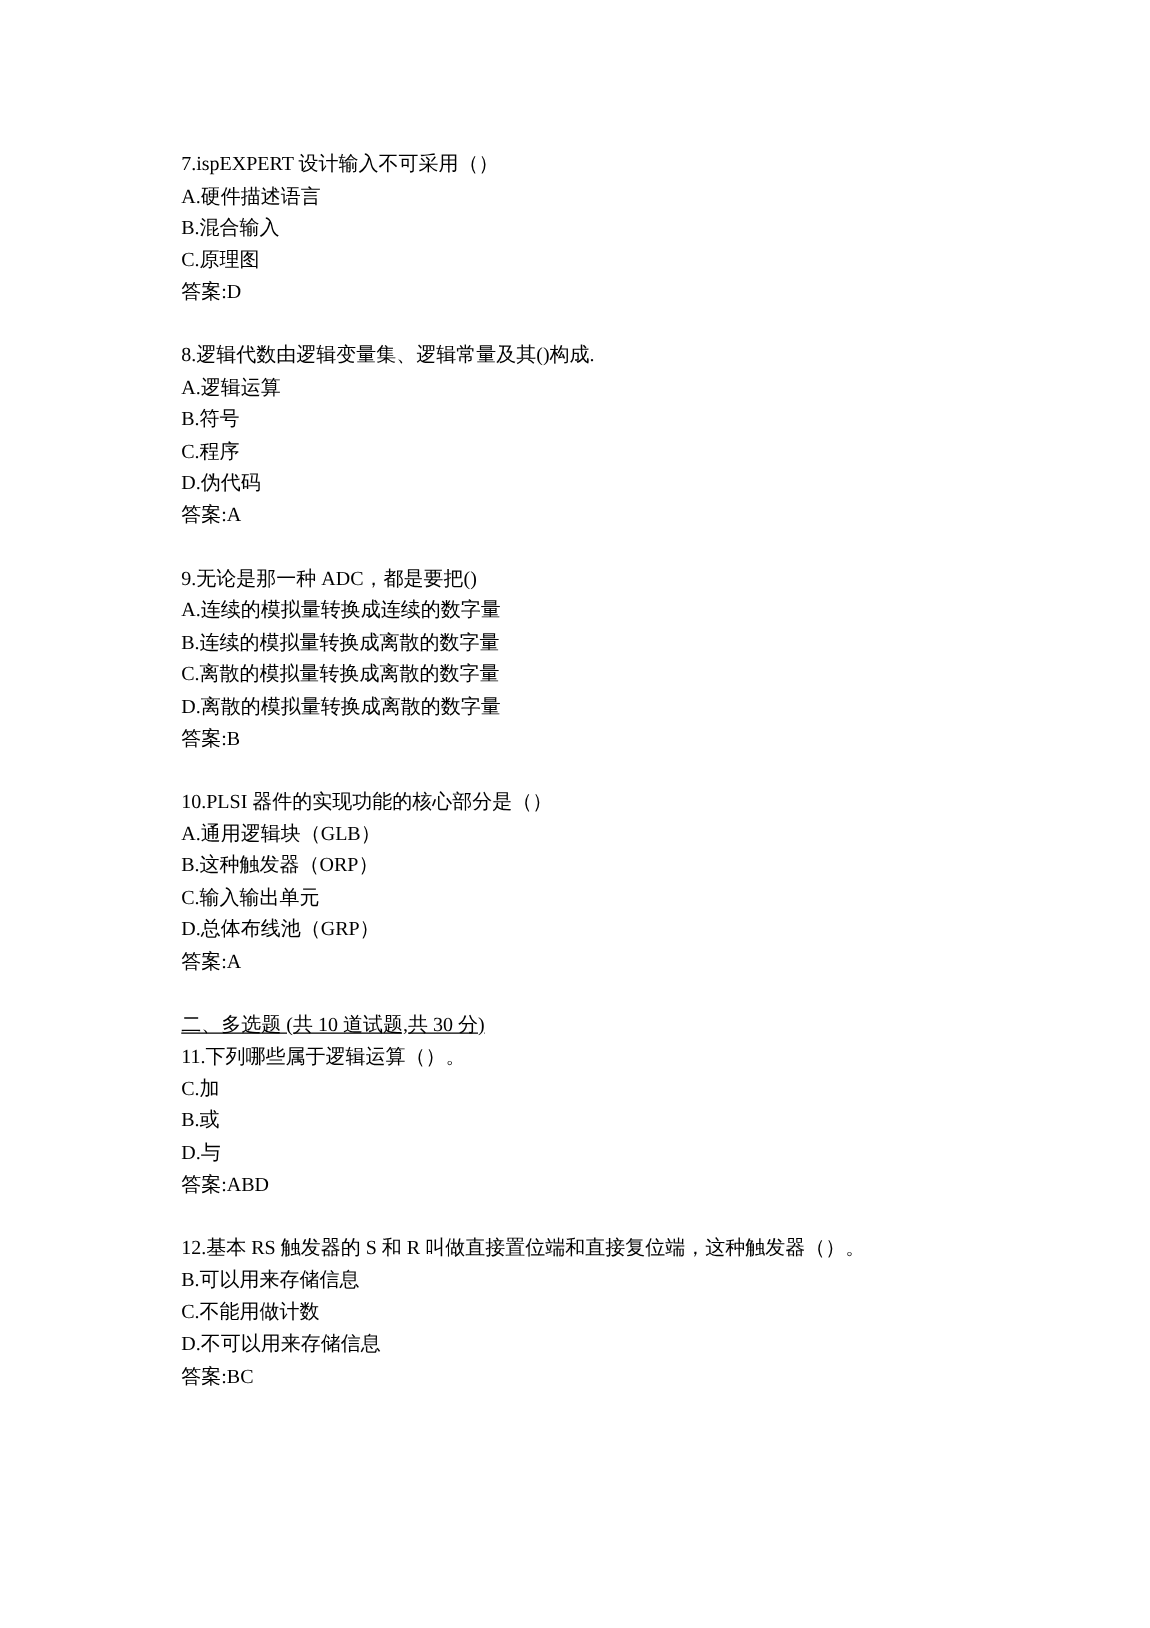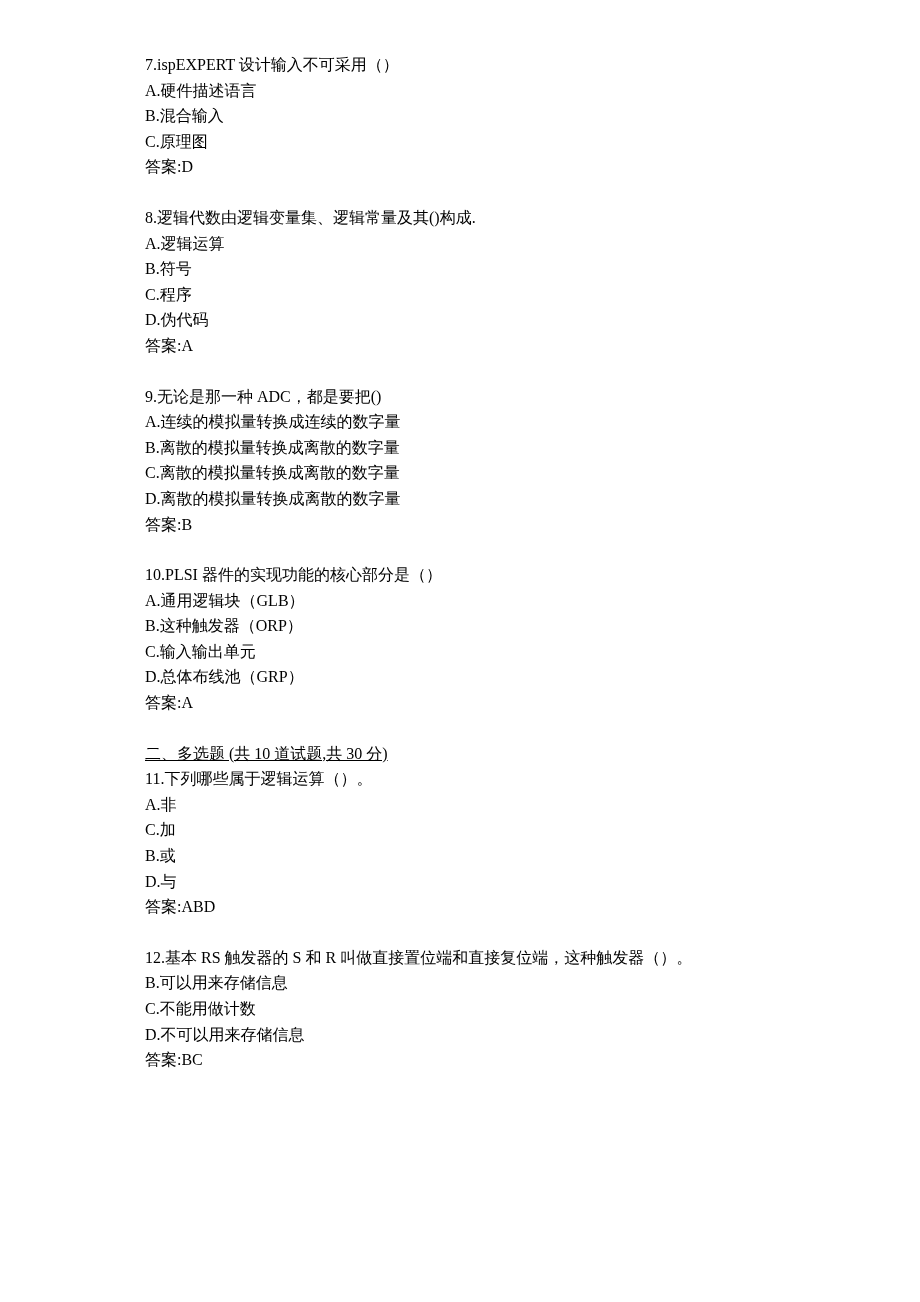--- a/index.html
+++ b/index.html
@@ -6,21 +6,21 @@
     margin: 0;
     padding: 0;
     background: #ffffff;
     width: 920px;
     font-family: "SimSun", "宋体", serif;
     font-size: 16px;
     color: #000000;
     line-height: 1.6;
   }
   .page {
-    padding: 52px 145px 60px 145px;
+    padding: 119px 145px 60px 145px;
   }
   .question {
     margin-bottom: 25px;
   }
   .line {
     display: block;
   }
   .section-header {
     margin-bottom: 0;
     margin-top: 25px;
@@ -45,42 +45,41 @@
     <span class="line">A.逻辑运算</span>
     <span class="line">B.符号</span>
     <span class="line">C.程序</span>
     <span class="line">D.伪代码</span>
     <span class="line">答案:A</span>
   </div>
 
   <div class="question">
     <span class="line">9.无论是那一种 ADC，都是要把()</span>
     <span class="line">A.连续的模拟量转换成连续的数字量</span>
-    <span class="line">B.离散的模拟量转换成离散的数字量</span>
+    <span class="line">B.连续的模拟量转换成离散的数字量</span>
     <span class="line">C.离散的模拟量转换成离散的数字量</span>
     <span class="line">D.离散的模拟量转换成离散的数字量</span>
     <span class="line">答案:B</span>
   </div>
 
   <div class="question">
     <span class="line">10.PLSI 器件的实现功能的核心部分是（）</span>
     <span class="line">A.通用逻辑块（GLB）</span>
     <span class="line">B.这种触发器（ORP）</span>
     <span class="line">C.输入输出单元</span>
     <span class="line">D.总体布线池（GRP）</span>
     <span class="line">答案:A</span>
   </div>
 
   <div class="section-header">
     <span class="line">二、多选题 (共 10 道试题,共 30 分)</span>
   </div>
 
   <div class="question">
     <span class="line">11.下列哪些属于逻辑运算（）。</span>
-    <span class="line">A.非</span>
     <span class="line">C.加</span>
     <span class="line">B.或</span>
     <span class="line">D.与</span>
     <span class="line">答案:ABD</span>
   </div>
 
   <div class="question">
     <span class="line">12.基本 RS 触发器的 S 和 R 叫做直接置位端和直接复位端，这种触发器（）。</span>
     <span class="line">B.可以用来存储信息</span>
     <span class="line">C.不能用做计数</span>

